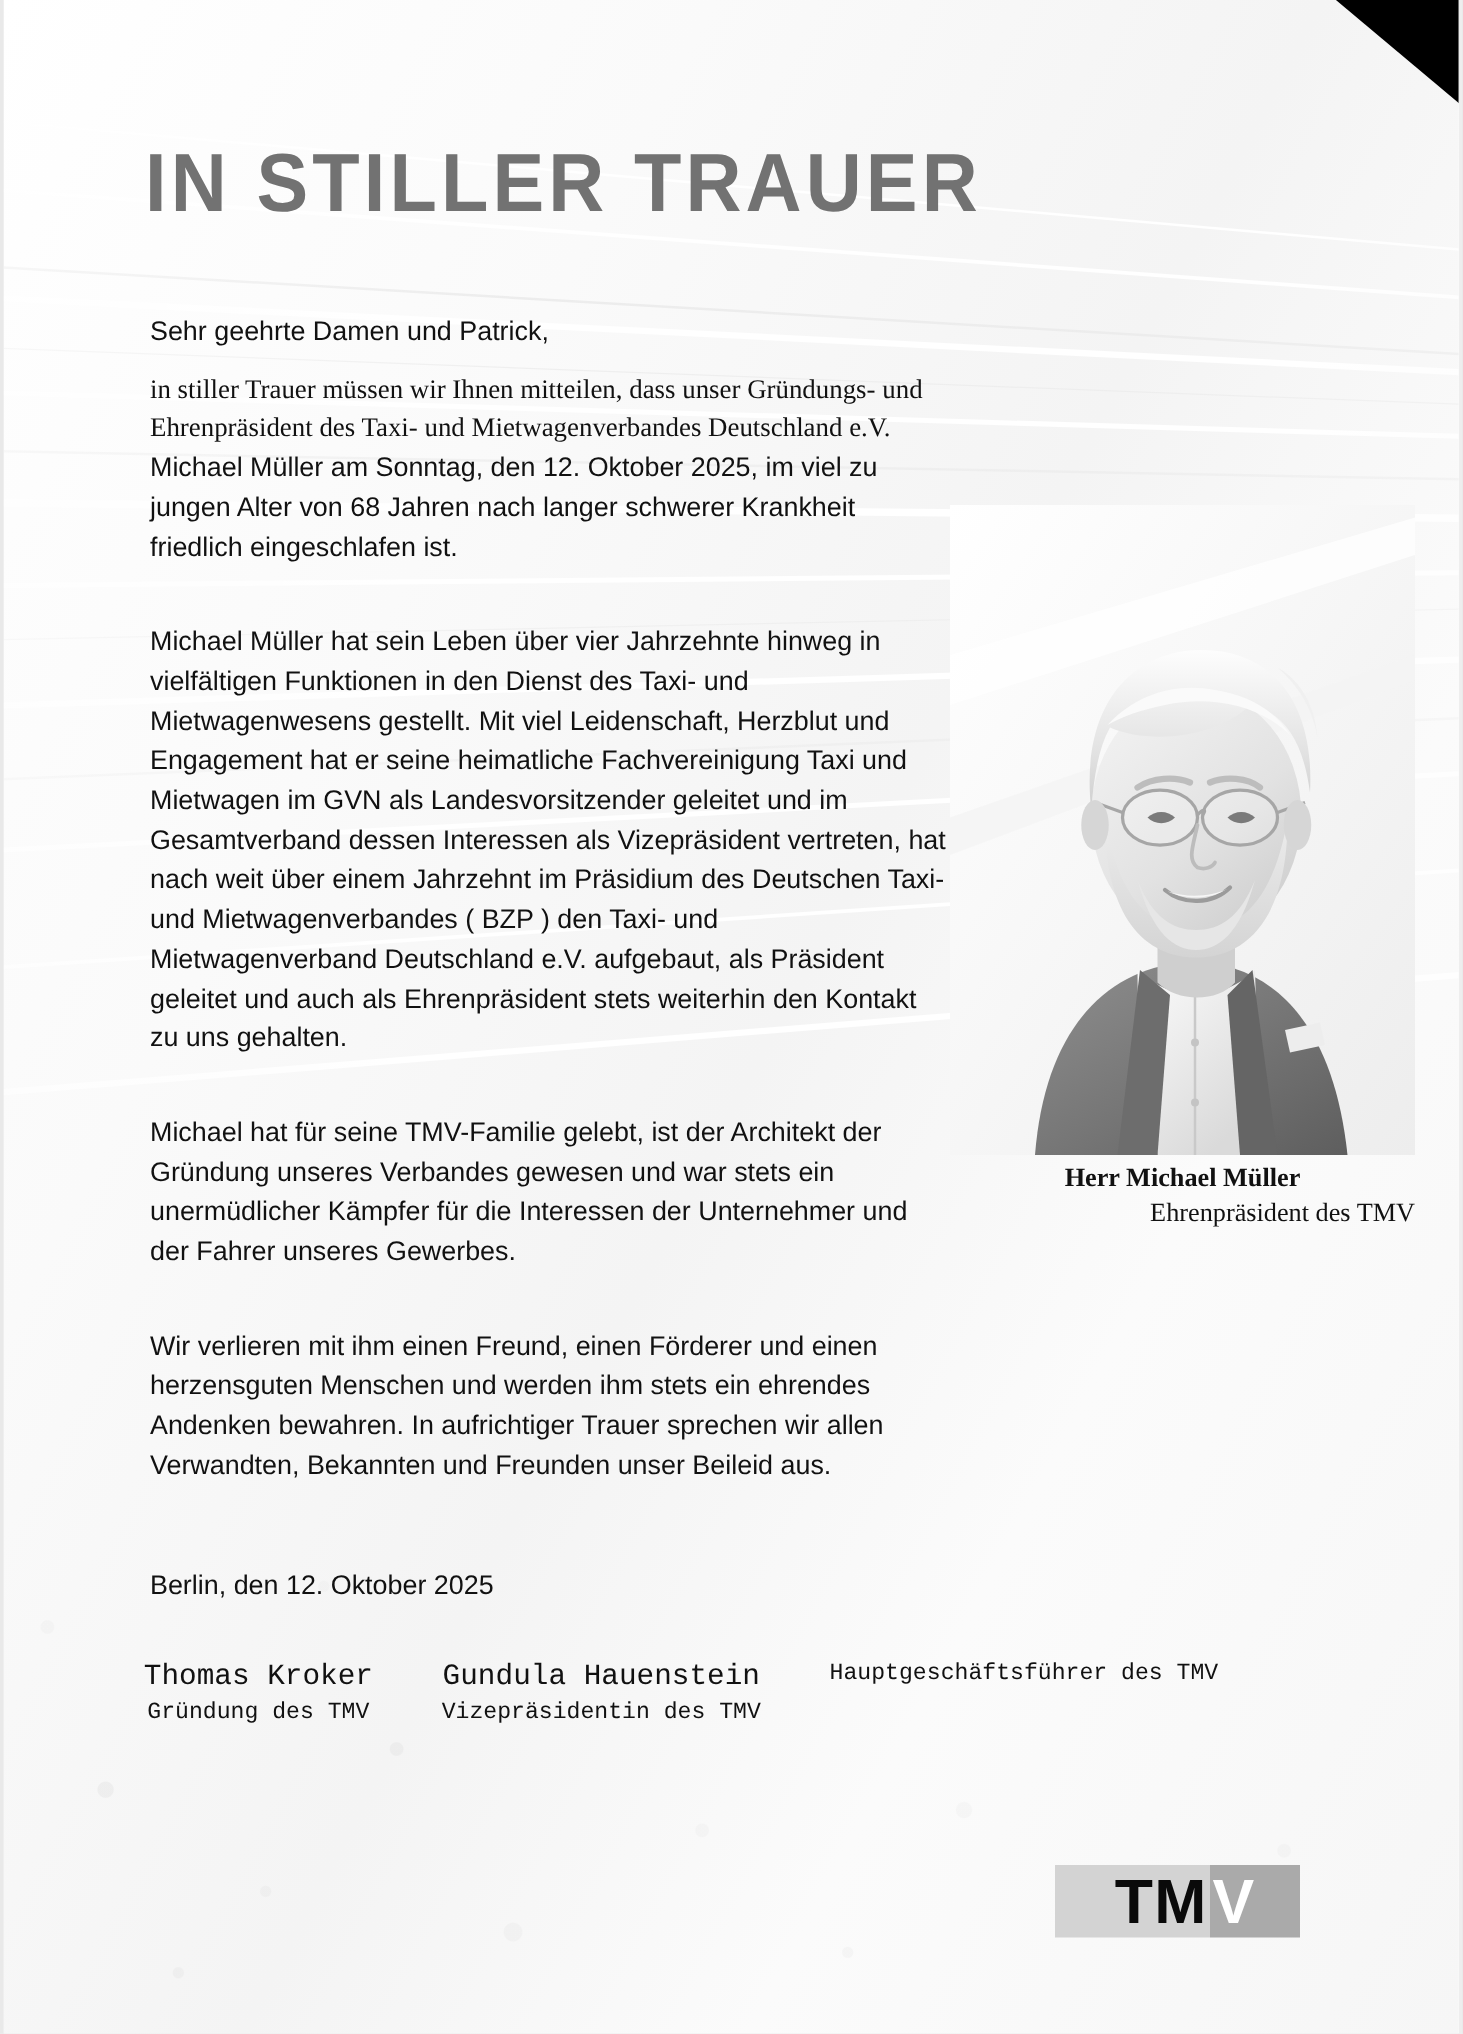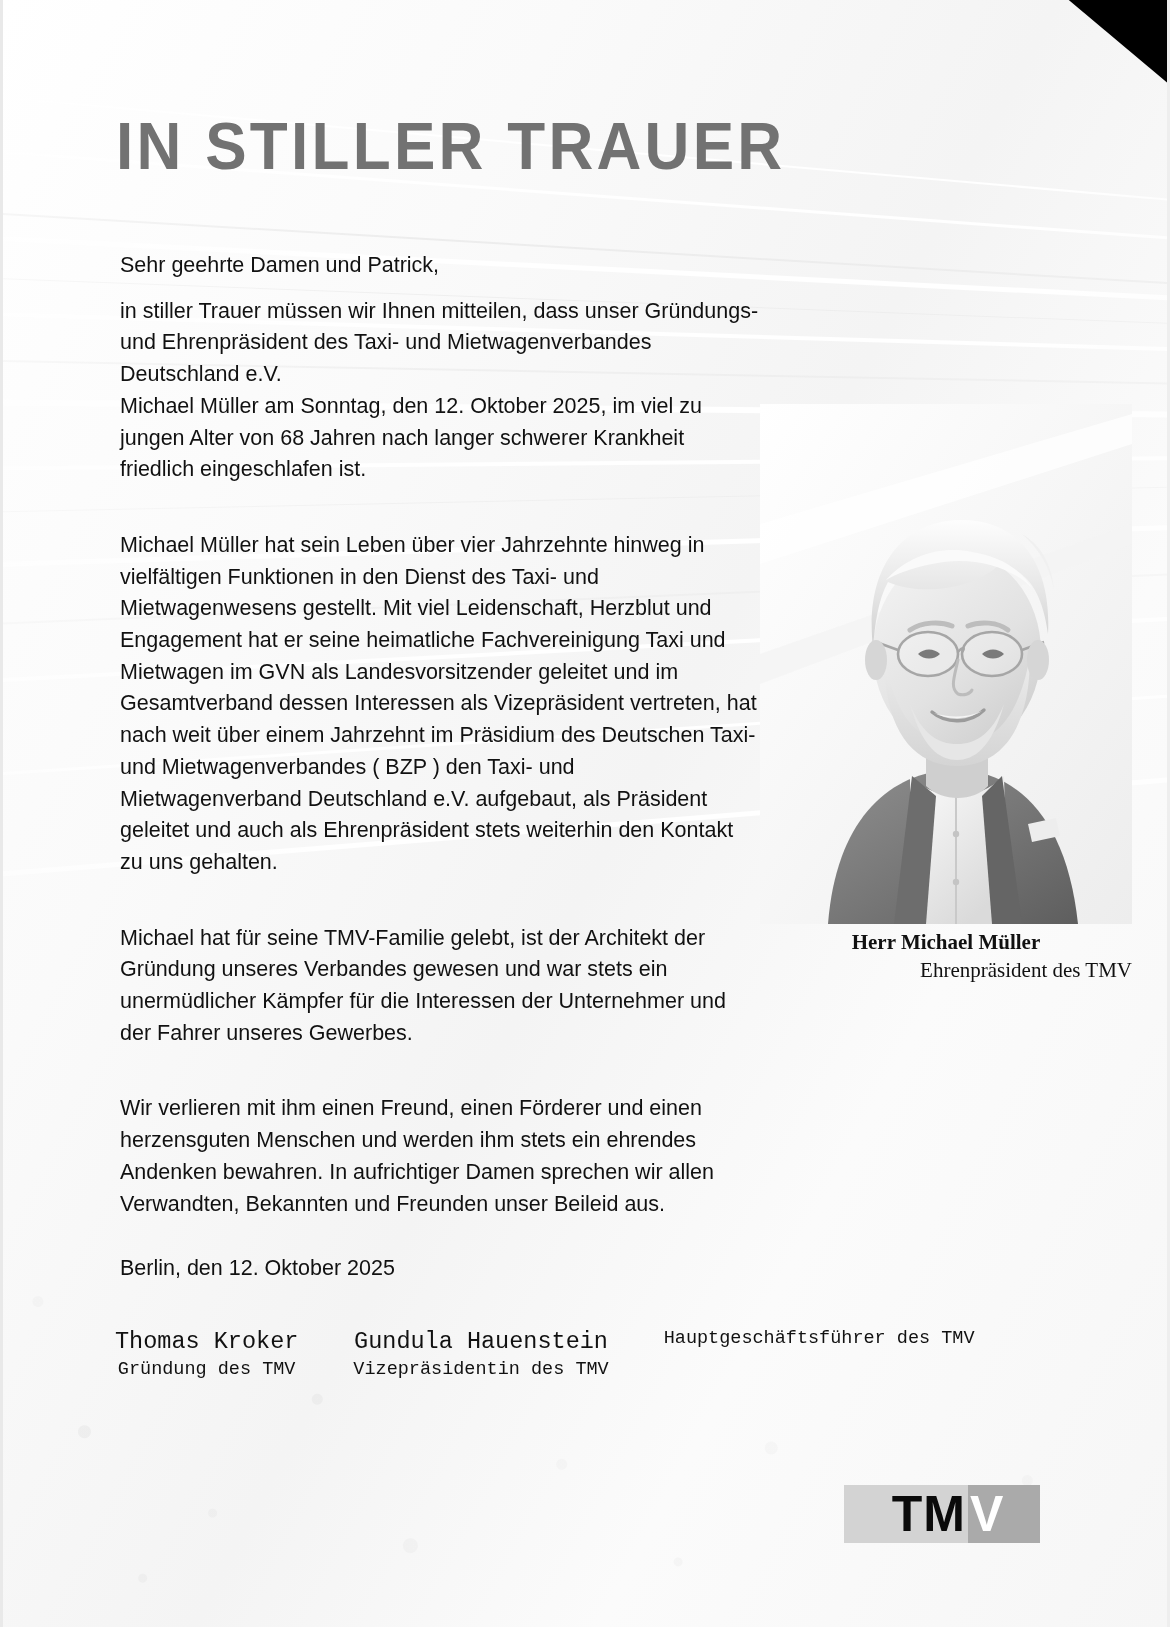--- a/index.html
+++ b/index.html
@@ -101,21 +101,21 @@
   .body-col {
     position: absolute;
     left: 117px;
     top: 250px;
     width: 640px;
     color: #111111;
     font-size: 21.5px;
     line-height: 31.7px;
   }
   .body-col p { margin: 0; }
-  .p-gap-small { margin-top: 14px !important; }
+  .p-gap-small { margin-top: 14px !important; font-family: Liberation Serif, serif; }
   .p-gap-large { margin-top: 44px !important; }
 
   .date-line {
     position: absolute;
     left: 117px;
     top: 1253px;
     font-size: 21.5px;
     line-height: 31.7px;
     color: #111111;
   }
@@ -177,21 +177,21 @@
   }
 
   
   .logo {
     position: absolute;
     left: 827px;
     top: 1478px;
     width: 224px;
     height: 72px;
     display: flex;
-    align-items: center;
+    align-items: flex-end;
   }
   .logo-stripes-left,
   .logo-stripes-right {
     width: 14px;
     background: repeating-linear-gradient(
       90deg,
       #cfcfcf 0px, #cfcfcf 2px,
       #ffffff 2px, #ffffff 4px
     );
   }
@@ -256,21 +256,21 @@
   </div>
 
   <div class="headline">IN STILLER TRAUER</div>
 
   <div class="body-col">
     <p>Sehr geehrte Damen und Patrick,</p>
     <p class="p-gap-small">in stiller Trauer müssen wir Ihnen mitteilen, dass unser Gründungs- und Ehrenpräsident des Taxi- und Mietwagenverbandes Deutschland e.V.</p>
     <p>Michael Müller am Sonntag, den 12. Oktober 2025, im viel zu jungen Alter von 68 Jahren nach langer schwerer Krankheit friedlich eingeschlafen ist.</p>
     <p class="p-gap-large">Michael Müller hat sein Leben über vier Jahrzehnte hinweg in vielfältigen Funktionen in den Dienst des Taxi- und Mietwagenwesens gestellt. Mit viel Leidenschaft, Herzblut und Engagement hat er seine heimatliche Fachvereinigung Taxi und Mietwagen im GVN als Landesvorsitzender geleitet und im Gesamtverband dessen Interessen als Vizepräsident vertreten, hat nach weit über einem Jahrzehnt im Präsidium des Deutschen Taxi- und Mietwagenverbandes ( BZP ) den Taxi- und Mietwagenverband Deutschland e.V. aufgebaut, als Präsident geleitet und auch als Ehrenpräsident stets weiterhin den Kontakt zu uns gehalten.</p>
     <p class="p-gap-large">Michael hat für seine TMV-Familie gelebt, ist der Architekt der Gründung unseres Verbandes gewesen und war stets ein unermüdlicher Kämpfer für die Interessen der Unternehmer und der Fahrer unseres Gewerbes.</p>
-    <p class="p-gap-large">Wir verlieren mit ihm einen Freund, einen Förderer und einen herzensguten Menschen und werden ihm stets ein ehrendes Andenken bewahren. In aufrichtiger Damen sprechen wir allen Verwandten, Bekannten und Freunden unser Beileid aus.</p>
+    <p class="p-gap-large">Wir verlieren mit ihm einen Freund, einen Förderer und einen herzensguten Menschen und werden ihm stets ein ehrendes Andenken bewahren. In aufrichtiger Trauer sprechen wir allen Verwandten, Bekannten und Freunden unser Beileid aus.</p>
   </div>
 
   <div class="date-line">Berlin, den 12. Oktober 2025</div>
 
   <div class="portrait">
     <svg viewBox="0 0 372 520" preserveAspectRatio="xMidYMid slice" aria-hidden="true">
       <defs>
         <linearGradient id="bgGrad" x1="0" y1="0" x2="1" y2="1">
           <stop offset="0%" stop-color="#ffffff"></stop>
           <stop offset="45%" stop-color="#f7f7f7"></stop>

